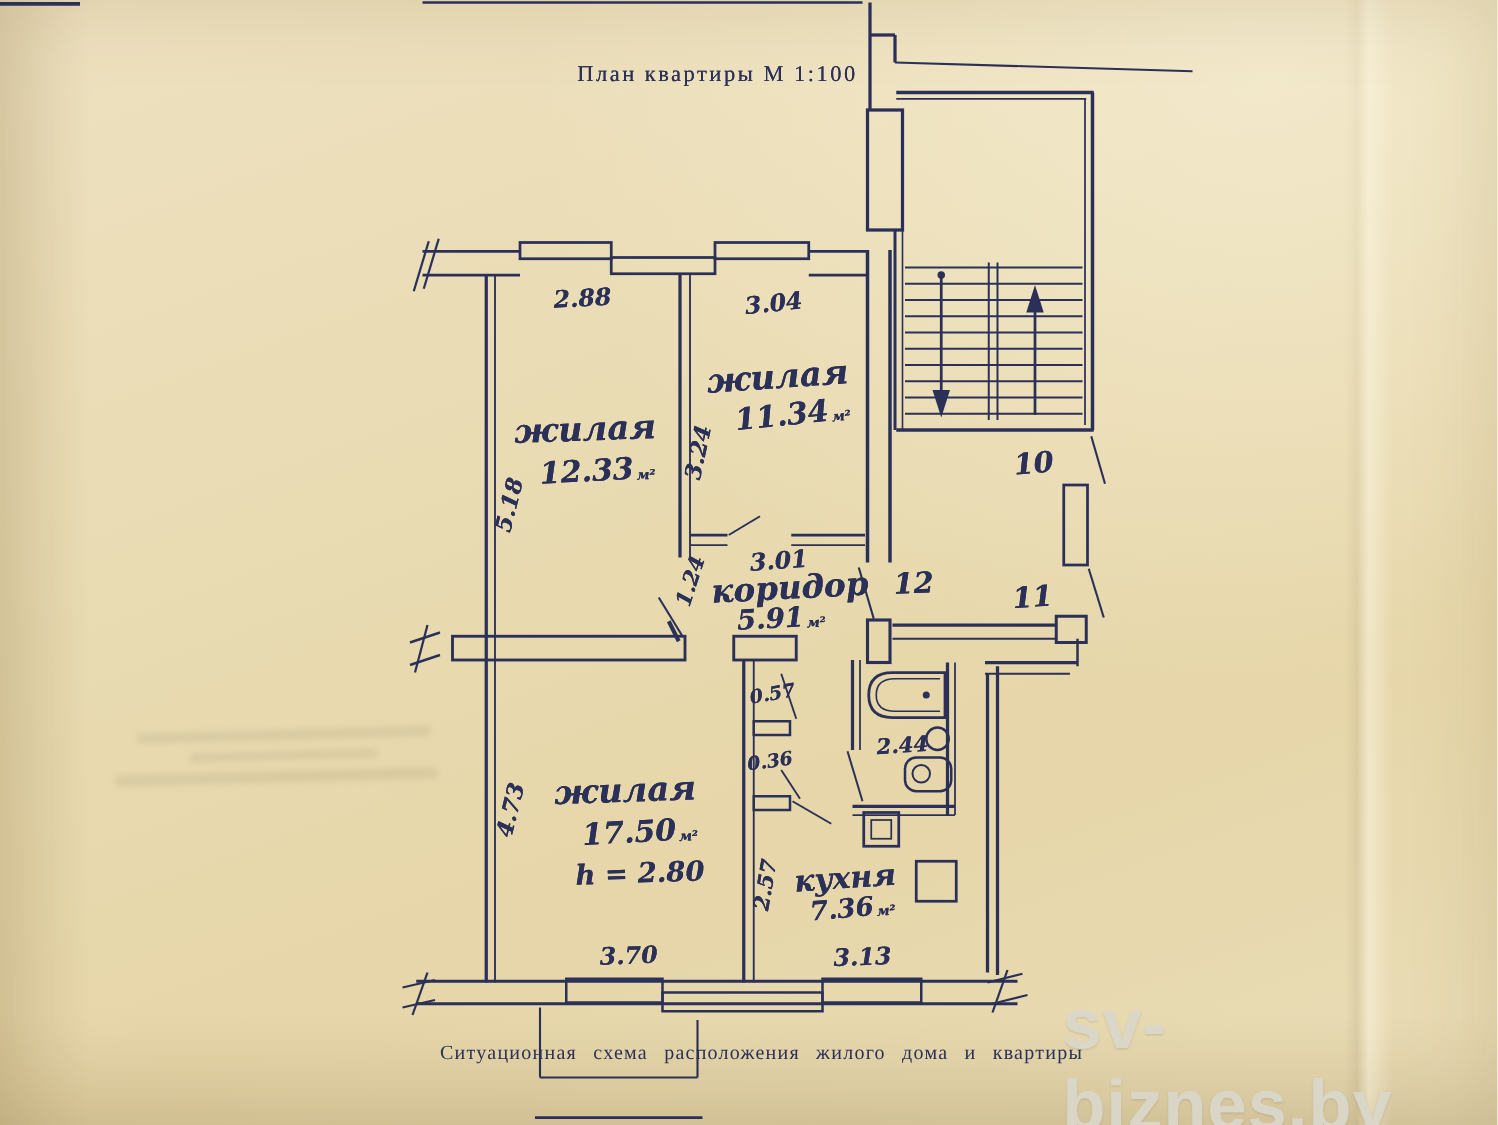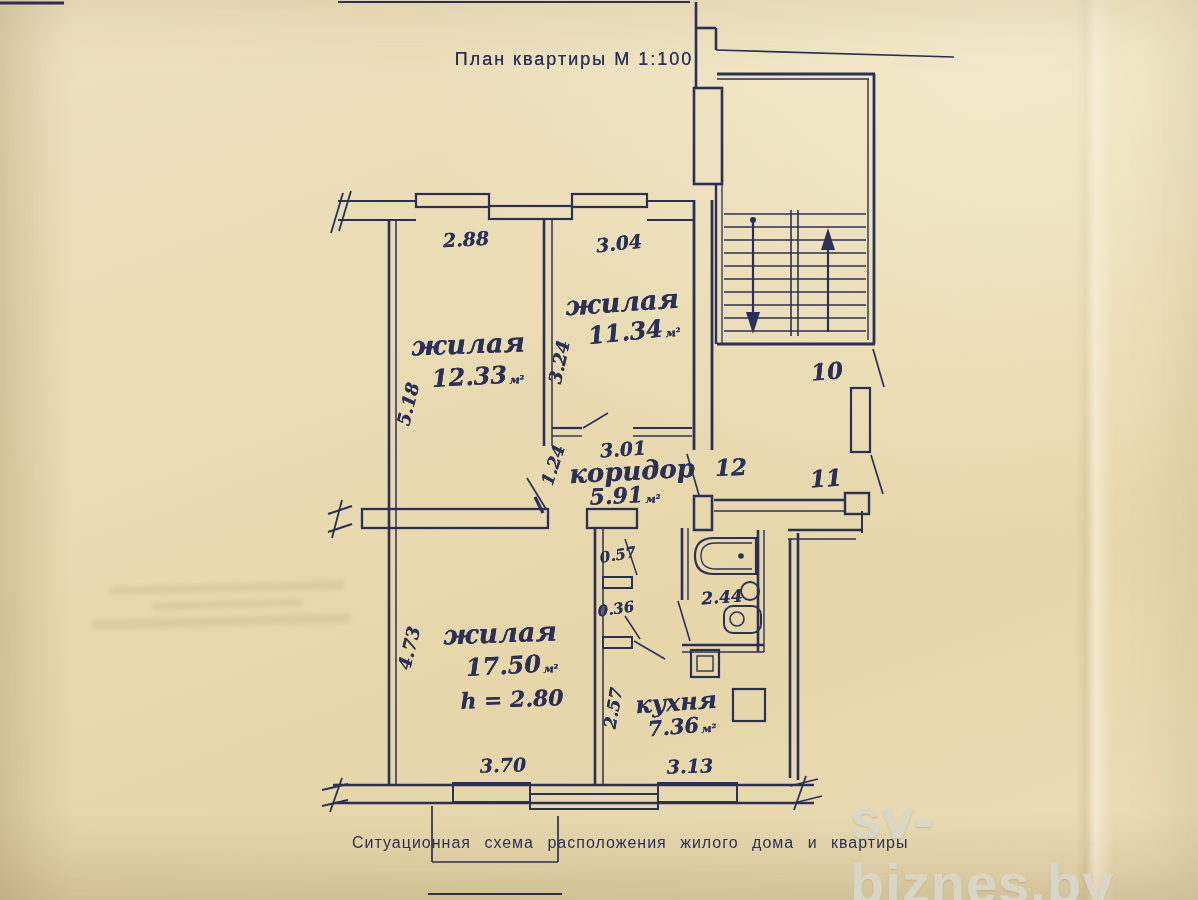--- a/index.html
+++ b/index.html
@@ -15,21 +15,21 @@
     font-family:"Liberation Serif", serif;
   }
   .plan { position:absolute; left:0; top:0; }
   .plan path, .plan rect, .plan circle, .plan ellipse, .plan polygon, .plan line {
     stroke: var(--ink); fill:none; stroke-linecap:butt;
   }
   .plan .fill { fill: var(--ink); stroke:none; }
   .lbl { position:absolute; white-space:nowrap; color:var(--ink);
          transform: translate(-50%,-50%) rotate(var(--r,0deg)); text-shadow:0 0 .5px var(--ink); }
   .hw  { font-family:"DejaVu Serif", serif; font-style:italic; font-weight:bold; }
-  .tw  { font-family:Liberation Sans, sans-serif; letter-spacing:2px; }
+  .tw  { font-family:Liberation Serif, serif; letter-spacing:2px; }
   .u   { font-size:11px; margin-left:2px; vertical-align:-1px; }
   #caption { position:absolute; left:352px; top:834px; transform:none; letter-spacing:1px; word-spacing:8px;
              font-size:16px; color:var(--ink); }
   #watermark { position:absolute; left:850px; top:786px; font-family:"Liberation Sans", sans-serif;
                font-weight:bold; font-size:56px; letter-spacing:1px; color:var(--watermark);
                opacity:.95; text-shadow:0 1px 2px rgba(90,80,50,.25), 0 0 1px rgba(255,255,255,.6); z-index:3; }
   #stamp { position:absolute; left:92px; top:584px; transform:rotate(-1.5deg); opacity:.55; filter:blur(2.5px); }
   #stamp div { background:var(--stamp); opacity:.35; border-radius:2px; }
 </style>
 </head>

